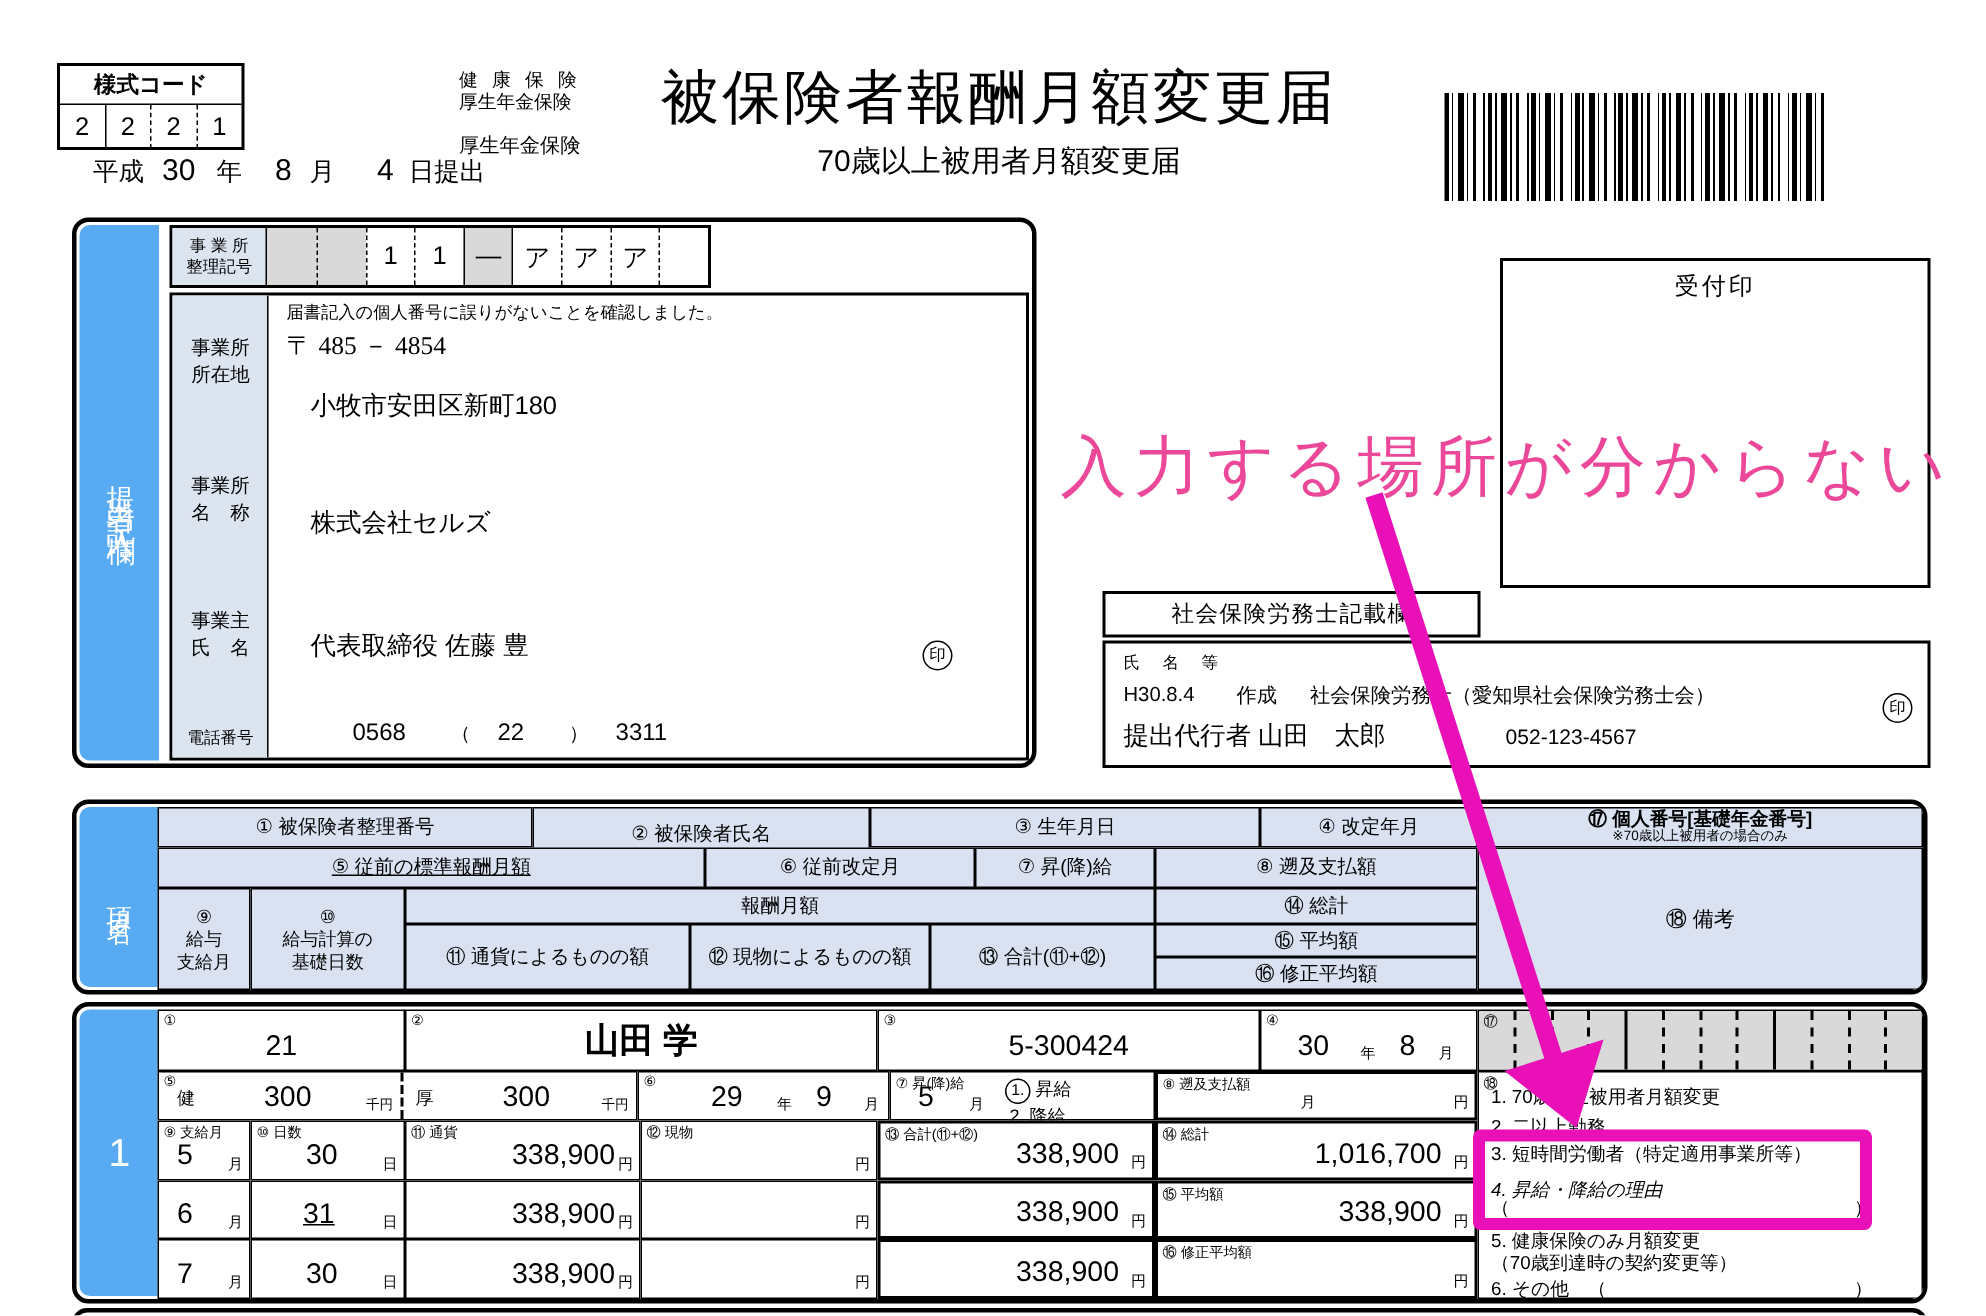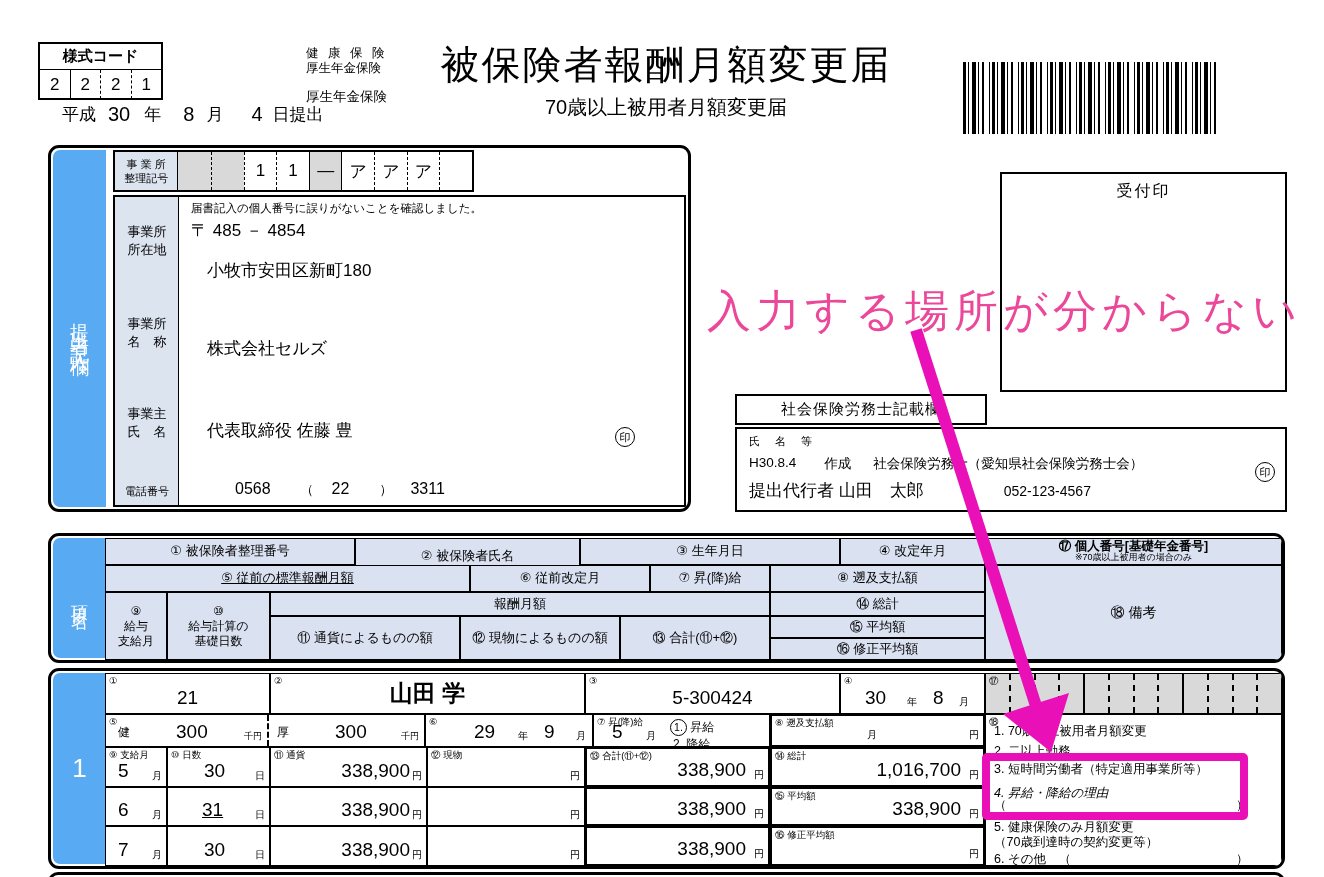--- a/index.html
+++ b/index.html
@@ -108,21 +108,21 @@
       <div class="labelbg abs" style="left:0;top:0;bottom:0;width:64px;border-right:1.5px solid #000;"></div>
       <div class="prelines abs" style="left:0;top:26px;width:64px;text-align:center;font-size:13px;line-height:1.35;">事業所
 所在地</div>
       <div class="prelines abs" style="left:0;top:118px;width:64px;text-align:center;font-size:13px;line-height:1.35;">事業所
 名　称</div>
       <div class="prelines abs" style="left:0;top:208px;width:64px;text-align:center;font-size:13px;line-height:1.35;">事業主
 氏　名</div>
       <div class="abs" style="left:0;top:287px;width:64px;text-align:center;font-size:11px;">電話番号</div>
 
       <div class="abs" style="left:76px;top:4px;font-size:11.5px;">届書記入の個人番号に誤りがないことを確認しました。</div>
-      <div class="abs" style="left:76px;top:22px;font-size:17px;">〒 485 － 4854</div>
+      <div class="abs" style="left:76px;top:22px;font-size:17px;font-family:Liberation Serif, serif;">〒 485 － 4854</div>
       <div class="abs" style="left:92px;top:62px;font-size:17px;">小牧市安田区新町180</div>
       <div class="abs" style="left:92px;top:140px;font-size:17px;">株式会社セルズ</div>
       <div class="abs" style="left:92px;top:222px;font-size:17px;">代表取締役 佐藤 豊</div>
       <span class="seal abs" style="left:500px;top:230px;">印</span>
       <div class="abs" style="left:120px;top:283px;font-size:16px;display:flex;align-items:baseline;">
         <span>0568</span>
         <span style="margin:0 18px 0 30px;font-size:13px;">（</span>
         <span>22</span>
         <span style="margin:0 18px 0 30px;font-size:13px;">）</span>
         <span>3311</span>

